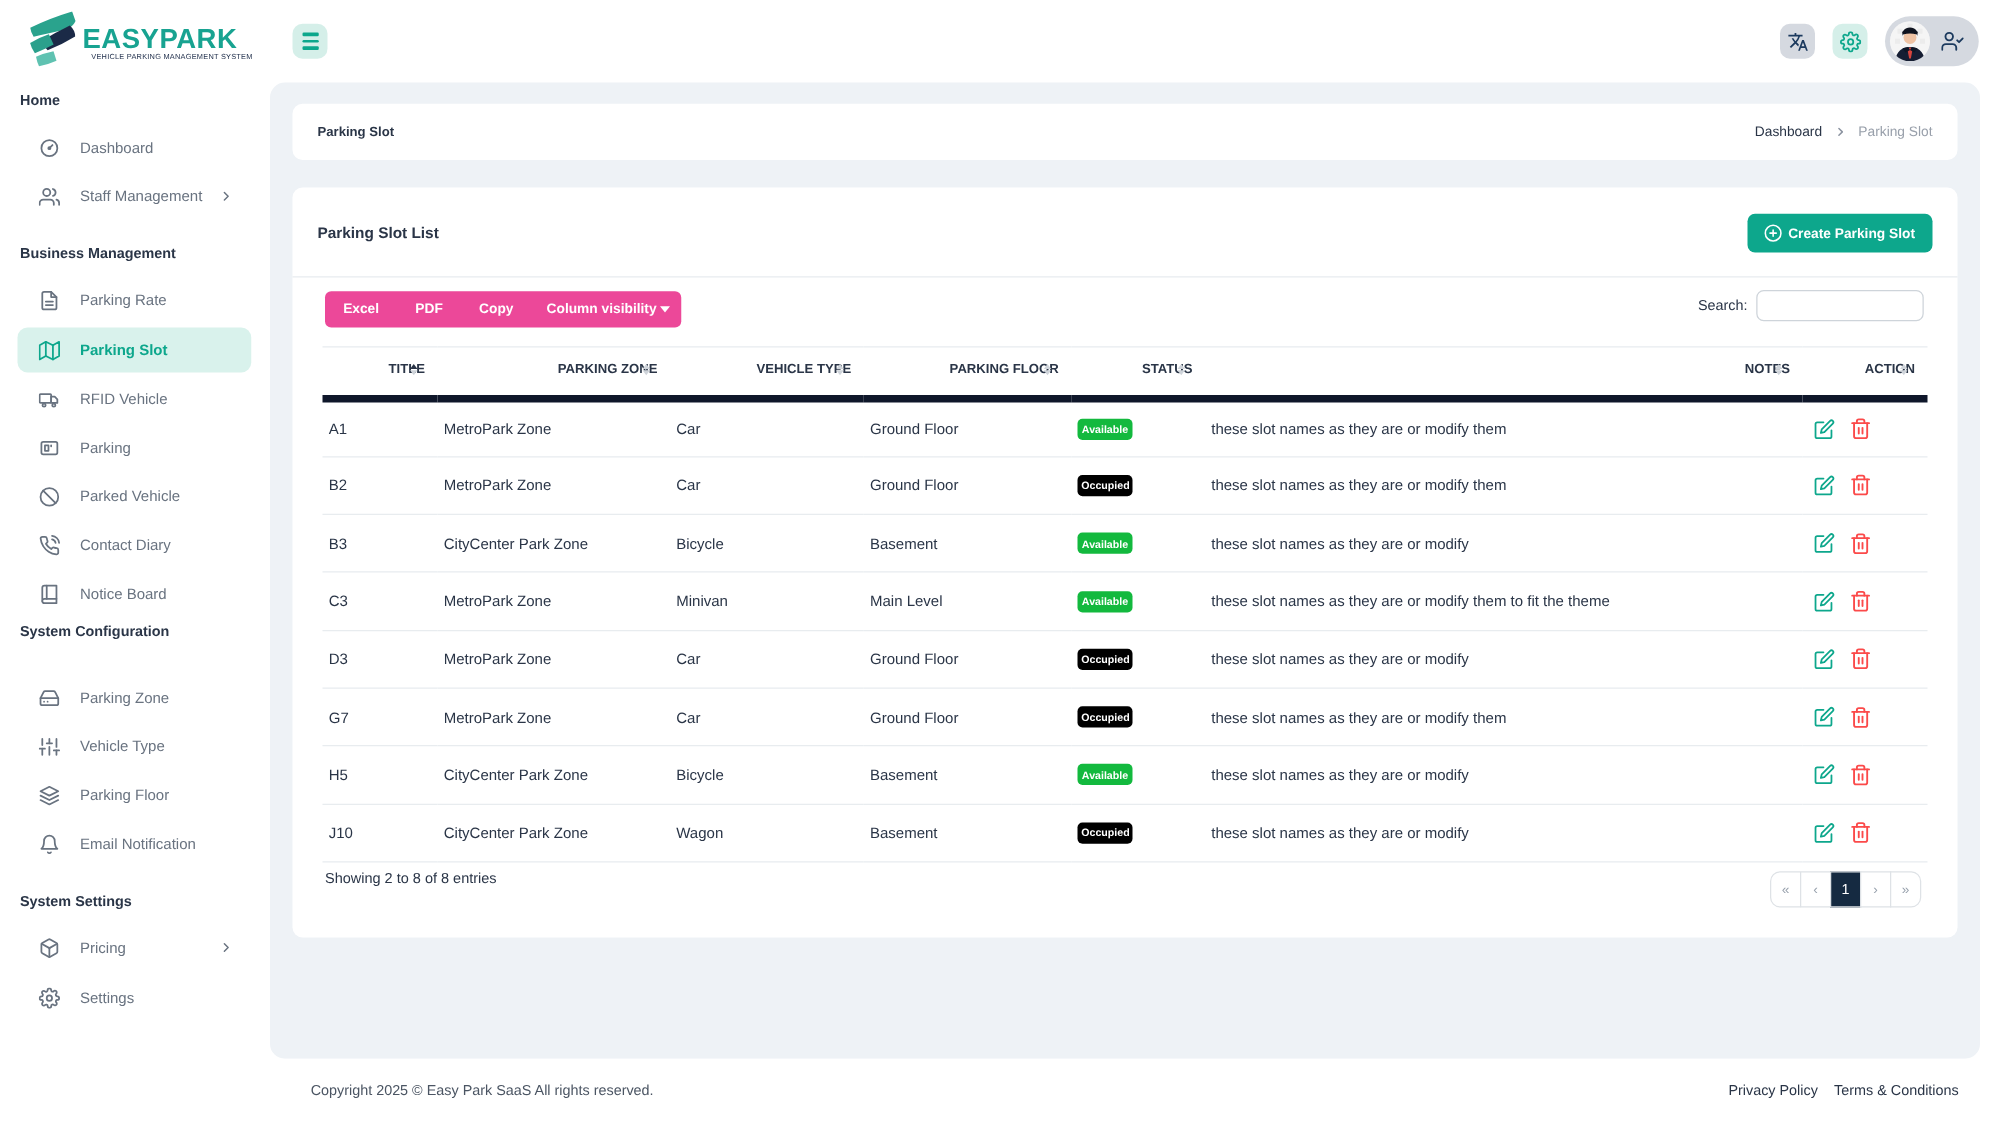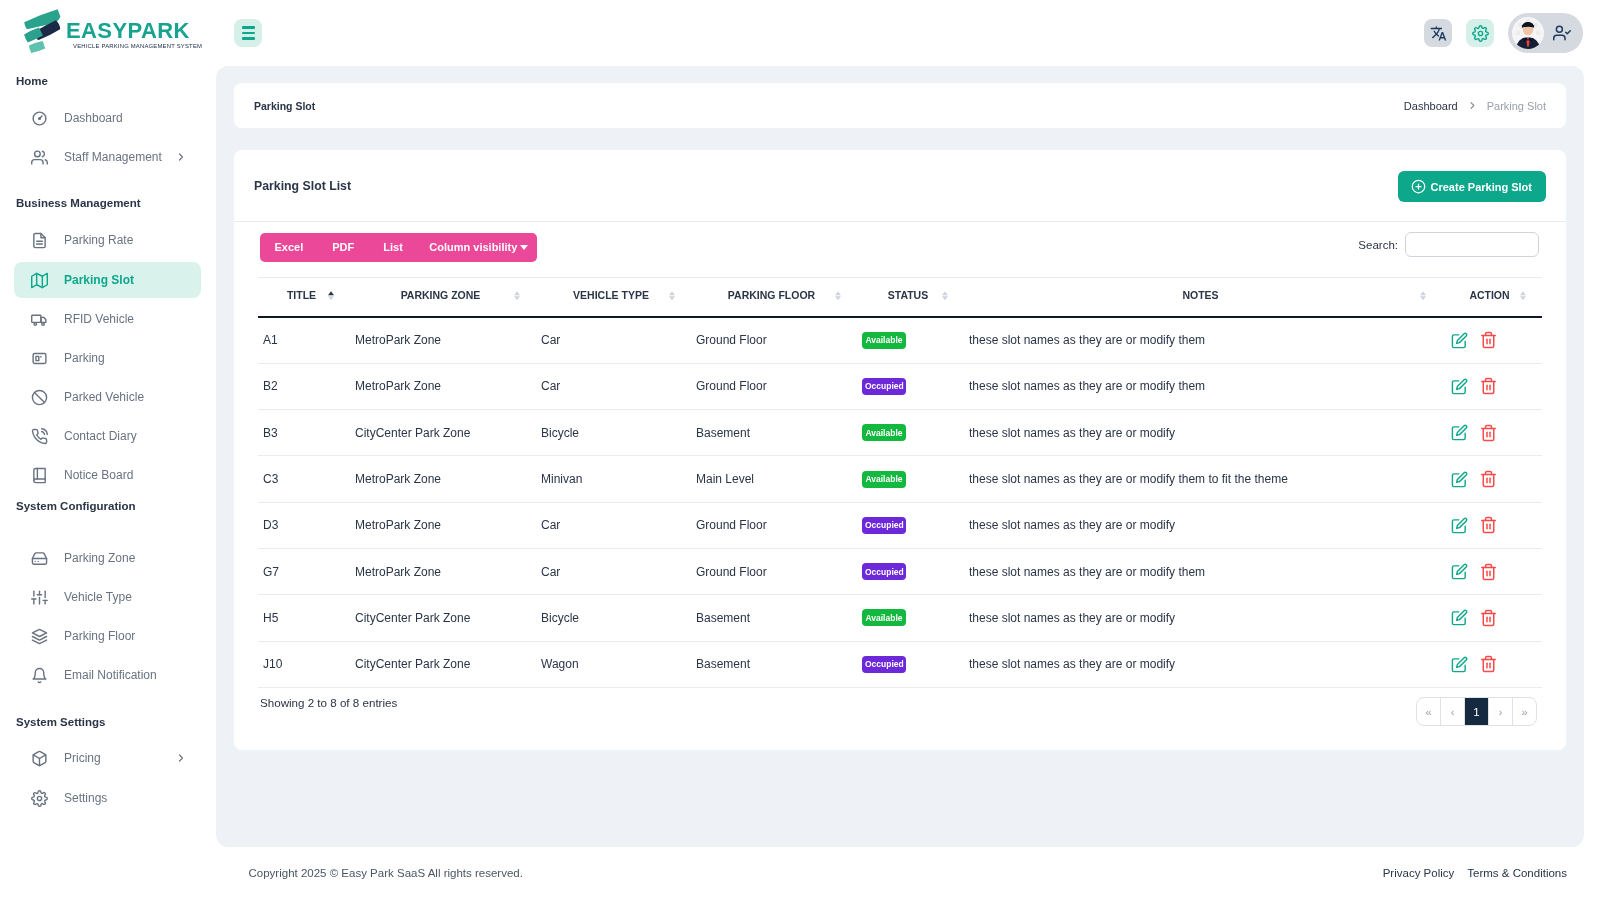--- a/index.html
+++ b/index.html
@@ -39,30 +39,30 @@
 .btngroup { position:absolute; left:26px; top:82.5px; height:29.5px; background:#ec4899; border-radius:5px; display:flex; align-items:center; color:#fff; font-size:11px; font-weight:bold; }
 .btngroup span { padding:0 14.5px; }
 .btngroup span.b4 { padding:0 9px 0 12px; display:flex; align-items:center; }
 .caret { display:inline-block; width:0; height:0; border-left:4.2px solid transparent; border-right:4.2px solid transparent; border-top:5px solid #fff; margin-left:3px; }
 .searchwrap { position:absolute; right:27px; top:82px; display:flex; align-items:center; }
 .searchwrap label { font-size:11.5px; color:#2a3547; margin-right:7px;margin-left:12px; }
 .searchwrap input { width:134px; height:25px; border:1px solid #ced4da; border-radius:6px; outline:none; }
 
 
 table.dt { position:absolute; left:24px; top:127px; width:1284px; border-collapse:collapse; }
-table.dt th { font-size:10.5px; font-weight:bold; color:#2a3547; text-align:center; padding:11px 10px 15px 5px; border-top:1px solid #e8ecef; border-bottom:2px solid #0f172a; position:relative; }
+table.dt th { font-size:10.5px; font-weight:bold; color:#2a3547; text-align:right; padding:11px 10px 15px 5px; border-top:1px solid #e8ecef; border-bottom:6px solid #0f172a; position:relative; }
 table.dt td { font-size:12px; color:#2a3547; padding:0 10px 0 5px; height:46.3px; border-bottom:1px solid #e8ecef; }
 .sort { position:absolute; right:16px; top:47%; transform:translateY(-50%); display:flex; flex-direction:column; gap:1.5px; }
 .sort i { display:block; width:0; height:0; border-left:3px solid transparent; border-right:3px solid transparent; }
 .sort i.up { border-bottom:4.5px solid #cfd4da; }
 .sort i.dn { border-top:4.5px solid #cfd4da; }
 .sort i.up.on { border-bottom-color:#2a3547; }
 .badge { display:inline-block; font-size:8.5px; font-weight:bold; color:#fff; border-radius:4px; padding:3.5px 3px; width:44px; text-align:center; box-sizing:border-box; }
 .badge.g { background:#13b93e; }
-.badge.r { background:#6d28d9; }
+.badge.r { background:#000000; }
 .act { display:flex; gap:11px; align-items:center; margin-left:4px; }
 svg.ic-trash { width:19px; height:18px; }
 
 .tfoot { position:absolute; left:26px; top:546px; font-size:11.6px; color:#2a3547; }
 .pager { position:absolute; right:29px; top:547px; display:flex; }
 .pager .pg { width:25px; height:29px; border:1px solid #dee2e6; background:#fff; color:#97a0ac; font-size:11px; display:flex; align-items:center; justify-content:center; margin-left:-1px; }
 .pager .pg:first-child { border-radius:8px 0 0 8px; }
 .pager .pg:last-child { border-radius:0 8px 8px 0; }
 .pager .pg.on { background:#152a41; color:#fff; font-size:11.5px; }
 
@@ -289,21 +289,21 @@
             <circle cx="12" cy="12" r="10"></circle>
             <line x1="12" y1="8" x2="12" y2="16"></line>
             <line x1="8" y1="12" x2="16" y2="12"></line>
           </svg>
         Create Parking Slot
       </div>
     </div>
     <div class="btngroup">
         <span class="b1">Excel</span>
         <span class="b2">PDF</span>
-        <span class="b3">List</span>
+        <span class="b3">Copy</span>
         <span class="b4">Column visibility<i class="caret"></i></span>
       </div>
     <div class="searchwrap">
         <label>Search:</label>
         <input type="text" style="">
       </div>
 
     <table class="dt">
       <colgroup>
         <col style="width:92px">

